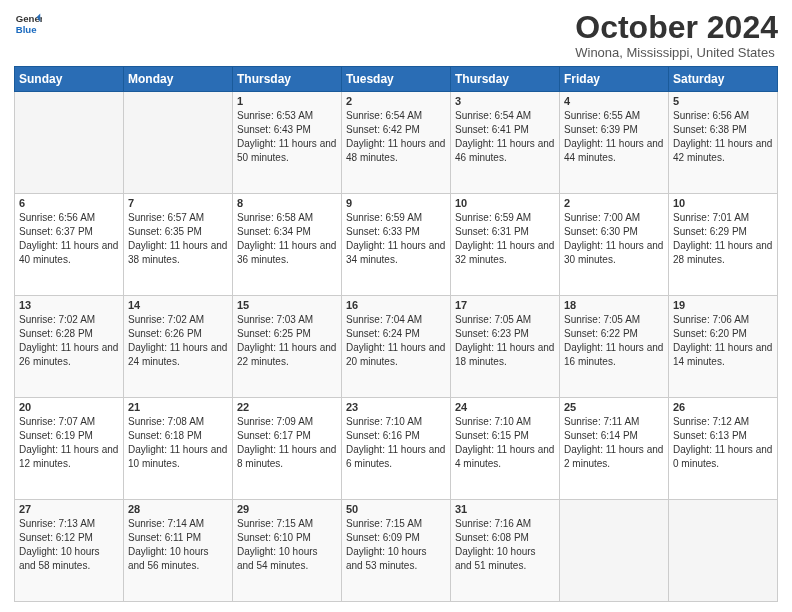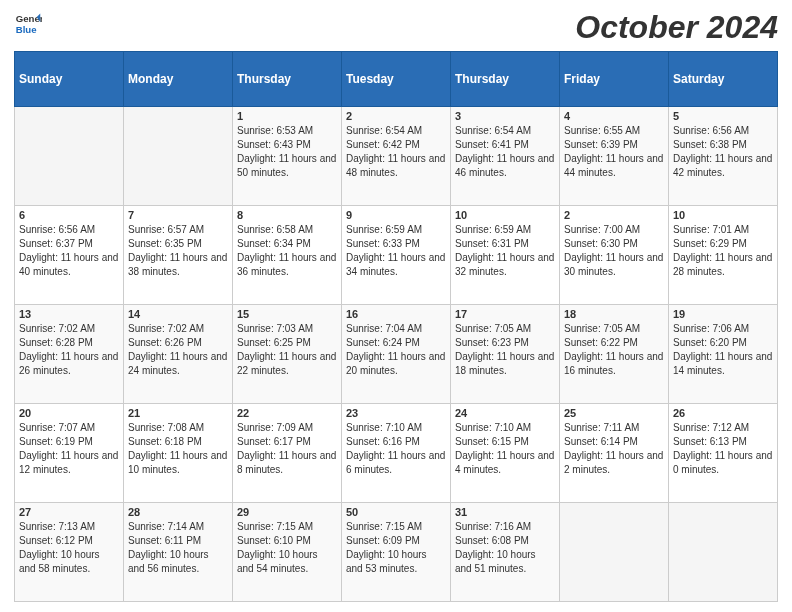--- a/index.html
+++ b/index.html
@@ -26,21 +26,20 @@
     .logo {
       display: flex;
       align-items: center;
       gap: 2px;
     }
     .logo-icon {
       width: 28px;
       height: 28px;
     }
     .title-block {
-      font-style: italic;
     }
     .month-title {
       font-size: 32px;
       font-weight: bold;
       color: #333;
       line-height: 1.1;
     }
     .location {
       font-size: 13px;
       color: #555;
@@ -50,21 +49,21 @@
       border: 1px solid #ccc;
       border-collapse: collapse;
       width: 100%;
       table-layout: fixed;
     }
     .calendar th {
       background-color: #2a6db5;
       color: white;
       font-size: 12px;
       font-weight: bold;
-      padding: 20px 4px;
+      padding: 5px 4px;
       text-align: left;
       border: 1px solid #1a5a9a;
     }
     .calendar td {
       border: 1px solid #ccc;
       vertical-align: top;
       padding: 3px 4px;
       font-size: 9.5px;
       color: #333;
       height: 82px;
@@ -97,20 +96,21 @@
   <div class="header">
     <div class="logo">
       <svg class="logo-icon" viewBox="0 0 32 32">
         <text x="2" y="14" font-size="11" font-weight="bold" fill="#333" font-family="Arial">General</text>
         <text x="2" y="26" font-size="11" font-weight="bold" fill="#1a6abf" font-family="Arial">Blue</text>
         <polygon points="26,8 30,4 30,14" fill="#2a6db5"></polygon>
       </svg>
     </div>
     <div class="title-block">
       <div class="month-title">October 2024</div>
+      <div class="location">Winona, Mississippi, United States</div>
     </div>
   </div>
 
   <table class="calendar">
     <thead>
       <tr>
       <th>Sunday</th>
           <th>Monday</th>
           <th>Thursday</th>
           <th>Tuesday</th>

